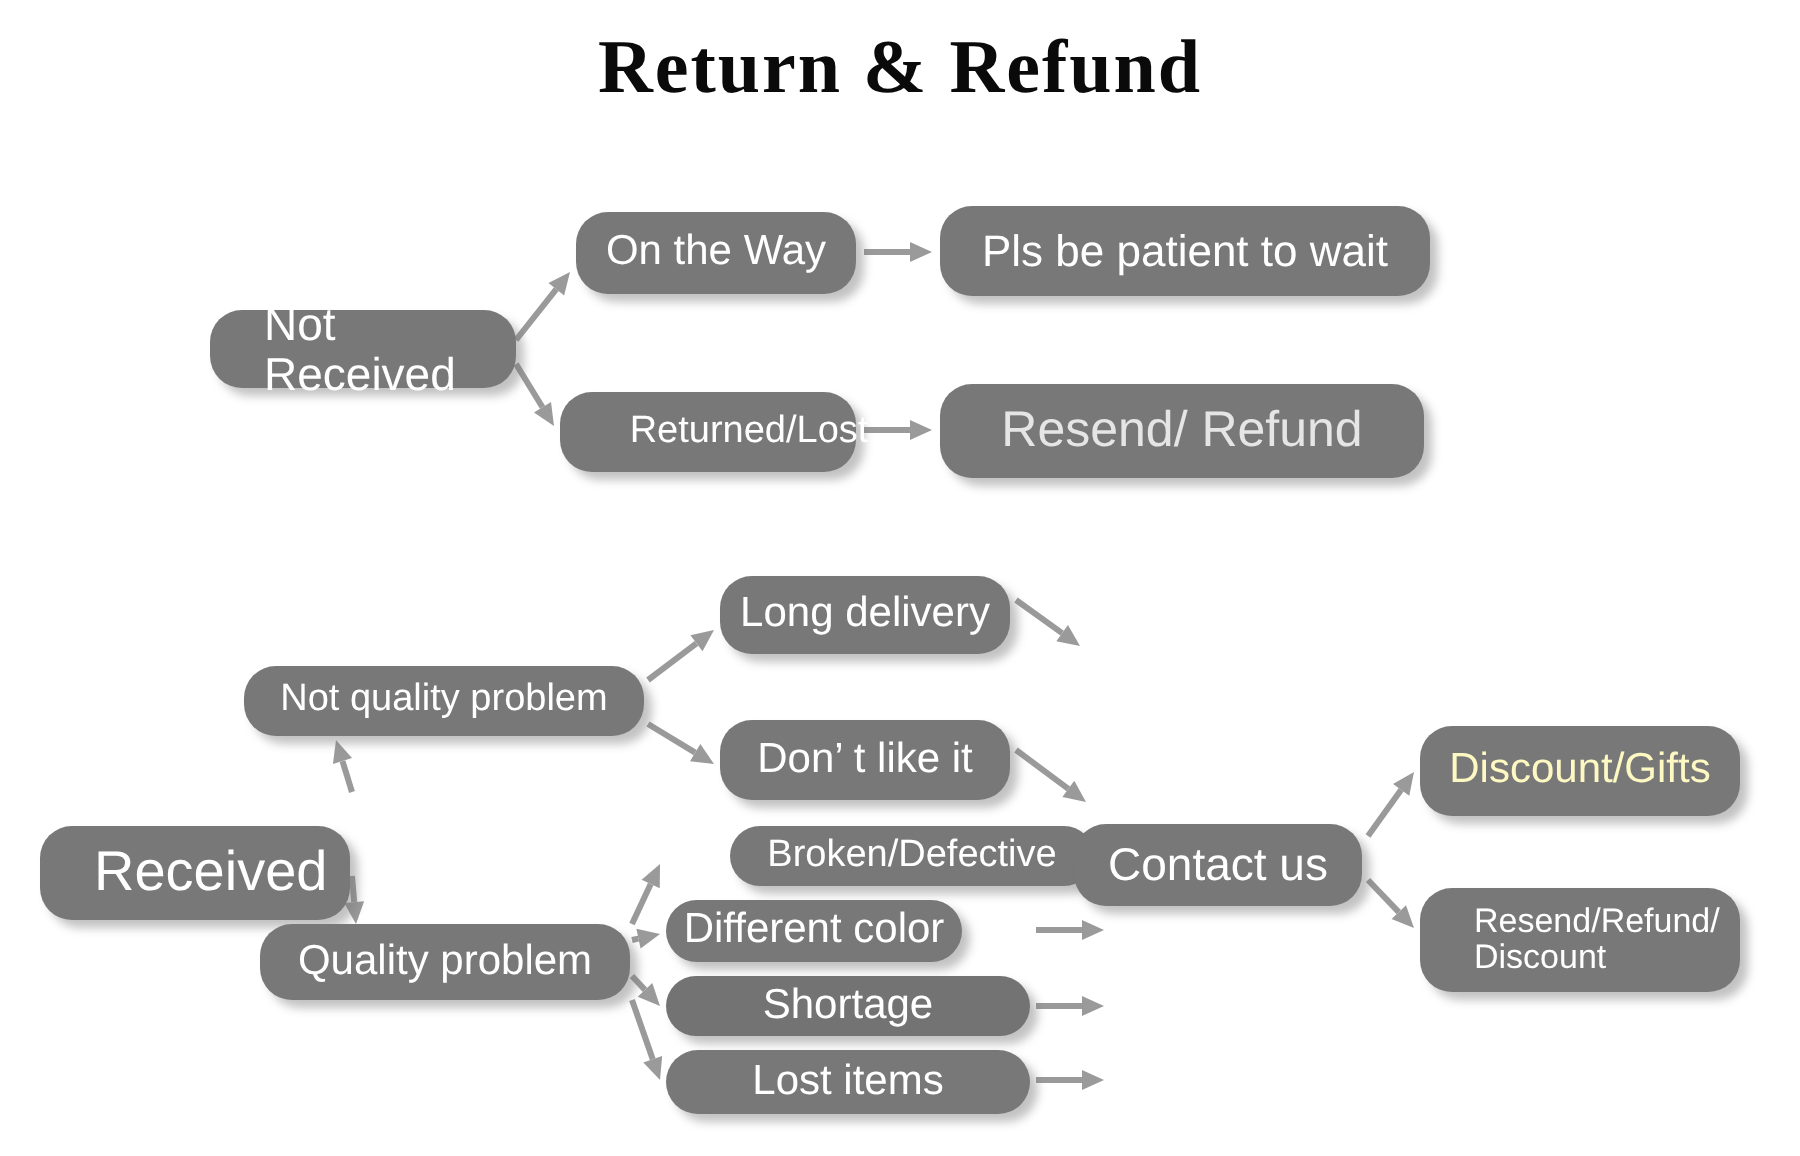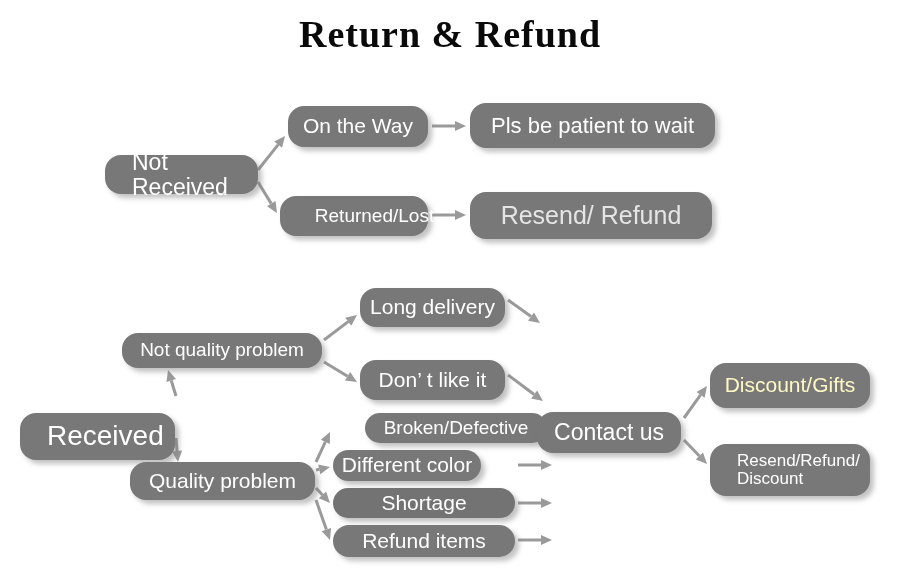--- a/index.html
+++ b/index.html
@@ -149,18 +149,18 @@
     <div class="node center" style="left: 470px; top: 103px; width: 245px; height: 45px; font-size: 22px; background: rgb(120, 120, 120); color: rgb(255, 255, 255); text-align: center;">Pls be patient to wait</div>
     <div class="node center" style="left: 470px; top: 192px; width: 242px; height: 47px; font-size: 25px; background: rgb(120, 120, 120); color: #e5e5e5;">Resend/ Refund</div>
     <div class="node left" style="left: 20px; top: 393px; width: 155px; height: 47px; font-size: 28px; background: rgb(120, 120, 120); color: rgb(255, 255, 255); margin-top: 20px;">Received</div>
     <div class="node center" style="left: 122px; top: 333px; width: 200px; height: 35px; font-size: 19px; background: rgb(120, 120, 120); color: rgb(255, 255, 255);">Not quality problem</div>
     <div class="node center" style="left: 360px; top: 288px; width: 145px; height: 39px; font-size: 21px; background: rgb(120, 120, 120); color: rgb(255, 255, 255);">Long delivery</div>
     <div class="node center" style="left: 130px; top: 462px; width: 185px; height: 38px; font-size: 21px; background: rgb(120, 120, 120); color: rgb(255, 255, 255);">Quality problem</div>
     <div class="node center" style="left: 360px; top: 360px; width: 145px; height: 40px; font-size: 21px; background: rgb(120, 120, 120); color: rgb(255, 255, 255);">Don’  t like it</div>
     <div class="node center" style="left: 333px; top: 413px; width: 182px; height: 30px; font-size: 19px; background: rgb(120, 120, 120); color: rgb(255, 255, 255); margin-left: 32px;">Broken/Defective</div>
     <div class="node center" style="left: 333px; top: 450px; width: 148px; height: 31px; font-size: 21px; background: rgb(120, 120, 120); color: rgb(255, 255, 255);">Different color</div>
     <div class="node center" style="left: 333px; top: 488px; width: 182px; height: 30px; font-size: 21px; background: #737373; color: rgb(255, 255, 255);">Shortage</div>
-    <div class="node center" style="left: 333px; top: 525px; width: 182px; height: 32px; font-size: 21px; background: rgb(120, 120, 120); color: rgb(255, 255, 255);">Refund items</div>
+    <div class="node center" style="left: 333px; top: 525px; width: 182px; height: 32px; font-size: 21px; background: rgb(120, 120, 120); color: rgb(255, 255, 255);">Lost items</div>
     <div class="node center" style="left: 537px; top: 412px; width: 144px; height: 41px; font-size: 23px; background: rgb(120, 120, 120); color: rgb(255, 255, 255);">Contact us</div>
     <div class="node center" style="left: 710px; top: 363px; width: 160px; height: 45px; font-size: 21px; background: rgb(120, 120, 120); color: #fef9c3;">Discount/Gifts</div>
     <div class="node left" style="left: 710px; top: 444px; width: 160px; height: 52px; font-size: 17px; background: rgb(120, 120, 120); color: rgb(255, 255, 255);">Resend/Refund/
 Discount</div>
   </div>
 
 </body></html>

